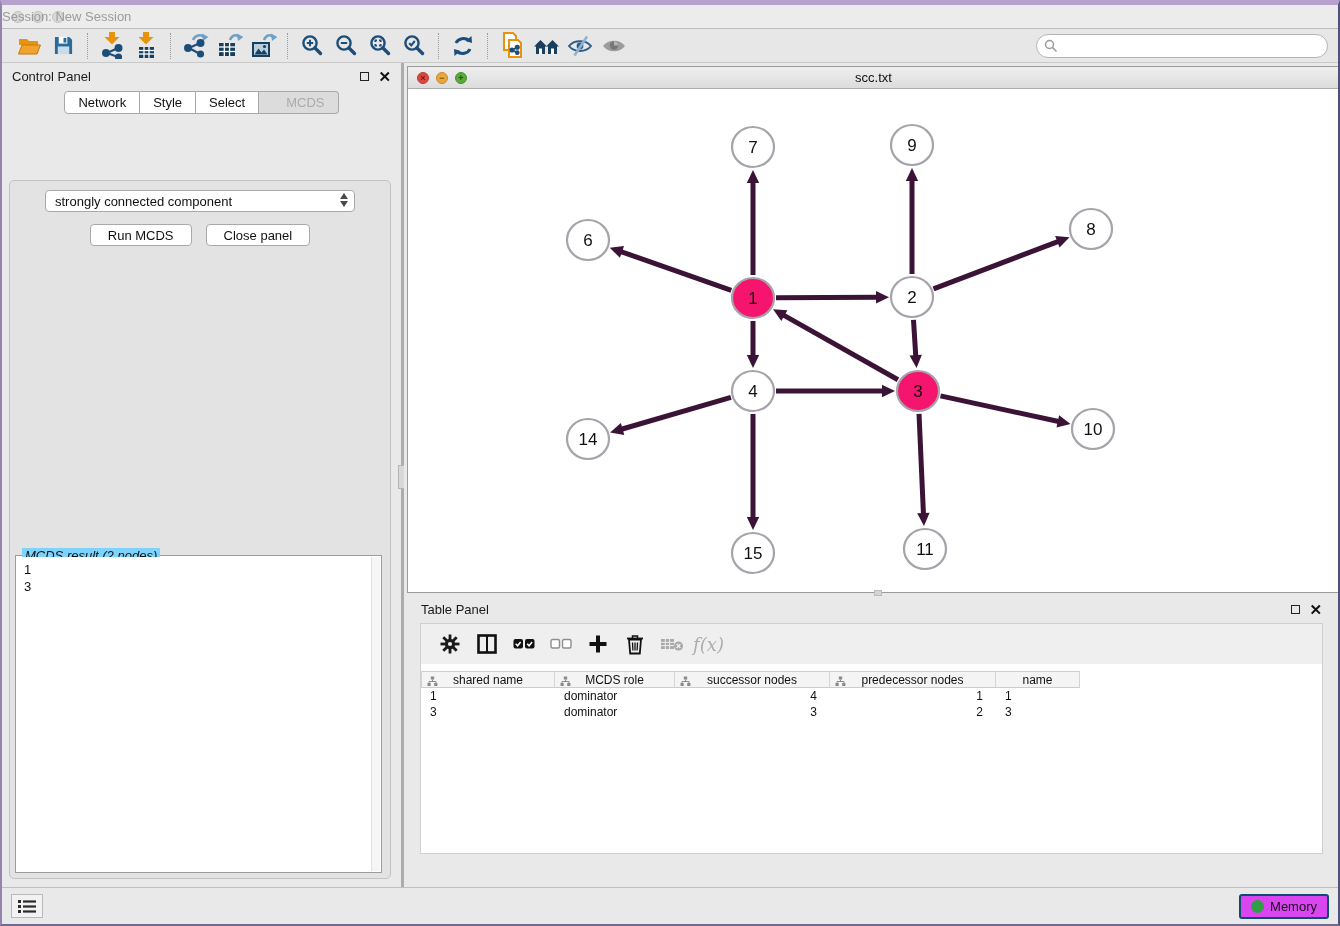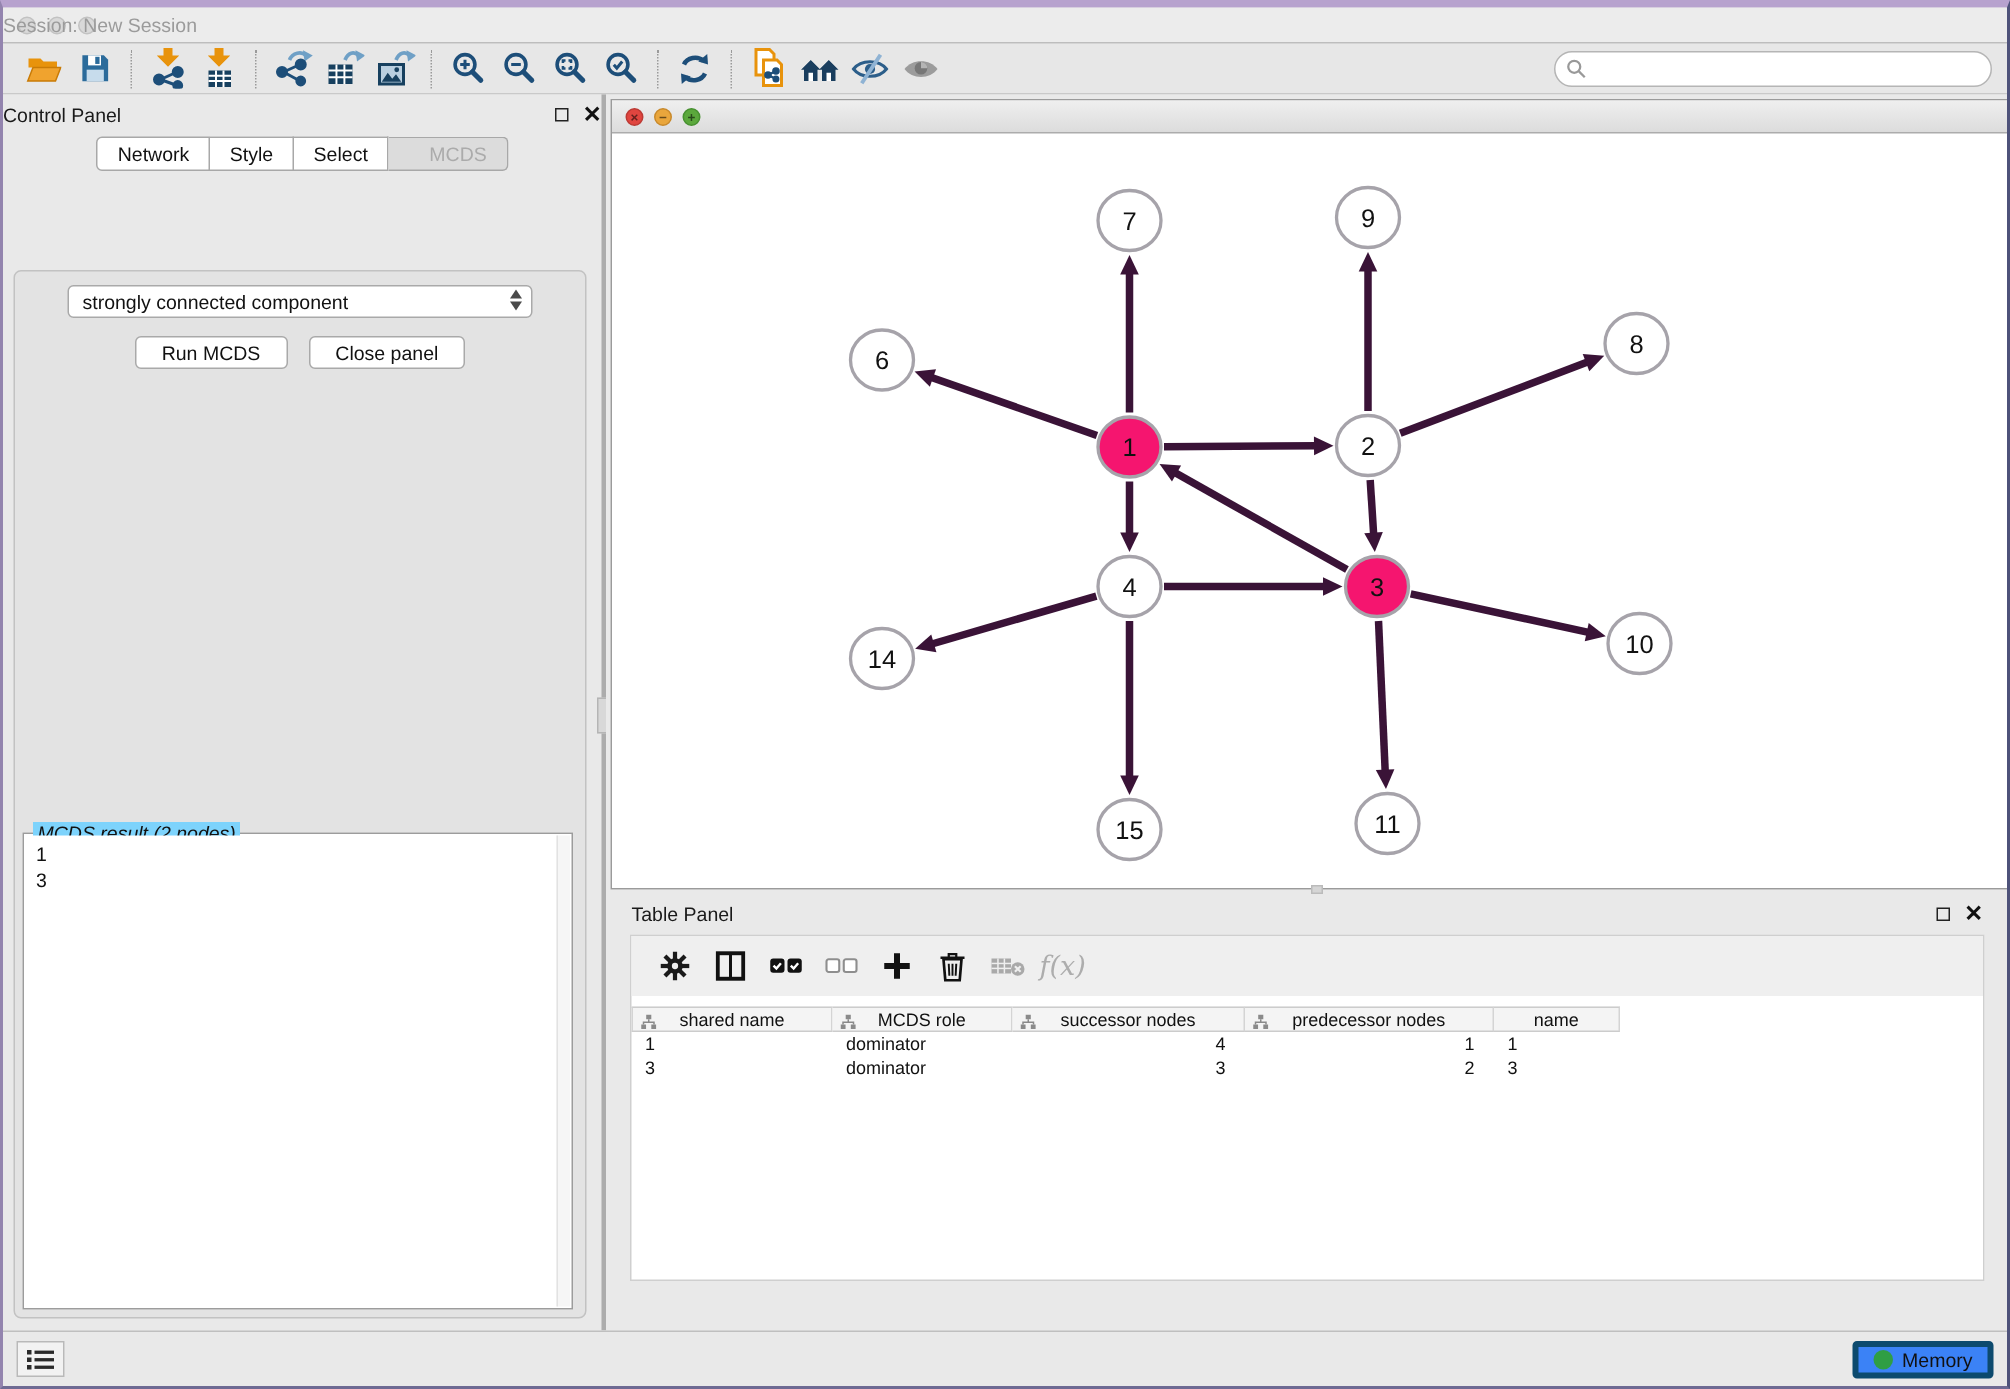--- a/index.html
+++ b/index.html
@@ -27,21 +27,21 @@
 
   
   .main { position:absolute; top:58px; bottom:37px; left:0; right:0; display:flex; }
   .control-panel { width:399px; position:relative; background:#E9E9E9; }
   .v-divider { width:3px; background:#ACACAC; position:relative; }
   .v-divider .grab { position:absolute; top:402px; left:-3px; width:9px; height:24px;
                      background:#D8D8D8; border:1px solid #B5B5B5; }
   .right-area { flex:1; position:relative; background:#E9E9E9; }
 
   
-  .cp-header { height:26px; display:flex; align-items:center; padding:0 0; }
+  .cp-header { height:26px; display:flex; align-items:center; padding:0 10px; }
   .cp-title { font-size:13px; color:#1A1A1A; }
   .panel-icons { margin-left:auto; display:flex; align-items:center; gap:9px; }
   .float-box { width:9px; height:9px; border:1.6px solid #222; }
   .close-x { font-size:15px; font-weight:bold; color:#111; line-height:1; }
 
   .tabs-row { display:flex; justify-content:center; margin-top:2px; position:relative; z-index:2; }
   .tab { font-size:13px; padding:3px 13px; background:#fff; border:1px solid #A8A8A8;
          border-left-width:0; color:#111; }
   .tab:first-child { border-left-width:1px; border-radius:4px 0 0 4px; }
   .tab:last-child { border-radius:0 4px 4px 0;padding-left:27px; }
@@ -109,21 +109,21 @@
   .td.r { padding-right:13px; text-align:right; }
 
   .tp-tabs { position:absolute; left:0; right:0; bottom:3px; height:28px;
              display:flex; justify-content:center; align-items:center; }
 
   
   .statusbar { position:absolute; left:0; right:0; bottom:0; height:37px; background:#E9E9E9;
                border-top:1px solid #BFBFBF; display:flex; align-items:center; padding:0 9px; }
   .status-btn { width:32px; height:24px; background:#F2F2F2; border:1px solid #B9B9B9;
                 display:flex; align-items:center; justify-content:center; }
-  .memory-btn { margin-left:auto; height:25px; background:#3b82f6; border:4px solid #0c4a6e; border-radius:3px;
+  .memory-btn { margin-left:auto; height:25px; background:#d946ef; border:2px solid #0c4a6e; border-radius:3px;
                 display:flex; align-items:center; gap:6px; padding:0 10px; font-size:13px; color:#111; }
   .mem-dot { width:13px; height:13px; border-radius:50%; background:#2F9E44; }
 </style>
 </head>
 <body>
 
 <div class="app">
 
   <div class="titlebar">
     <div class="tl-dots">
@@ -339,20 +339,21 @@
 
     <div class="right-area">
 
       <div class="network-window">
         <div class="nw-titlebar">
           <div class="nw-dots">
             <div class="nw-dot red">×</div>
             <div class="nw-dot yellow">−</div>
             <div class="nw-dot green">+</div>
           </div>
+          <div class="nw-title">scc.txt</div>
         </div>
         <div class="nw-canvas">
           <svg id="graph-svg" width="931" height="503">
               <line x1="345" y1="185" x2="345" y2="91" stroke="#3A1337" stroke-width="5"></line>
               <polygon fill="#3A1337" points="345,80 351.2,93 338.8,93"></polygon>
               <line x1="323.3015285768616" y1="200.3726585300483" x2="212.07600123420465" y2="161.27520043384163" stroke="#3A1337" stroke-width="5"></line>
               <polygon fill="#3A1337" points="201.69847142313844,157.6273414699517 216.01889079768193,156.08929435194793 211.90675887475146,167.78760068442259"></polygon>
               <line x1="367.9995451264251" y1="207.85534877278977" x2="470.0006724218063" y2="207.21383224891946" stroke="#3A1337" stroke-width="5"></line>
               <polygon fill="#3A1337" points="481.0004548735749,207.14465122721023 468.03970491553906,213.42628799840887 467.9617190365214,201.02653323459705"></polygon>
               <line x1="345" y1="231" x2="345" y2="267" stroke="#3A1337" stroke-width="5"></line>

